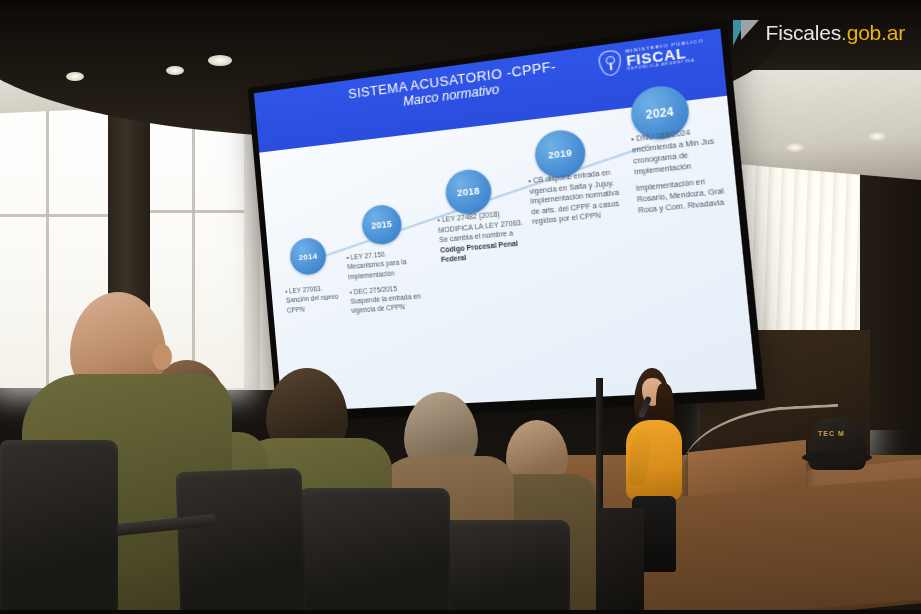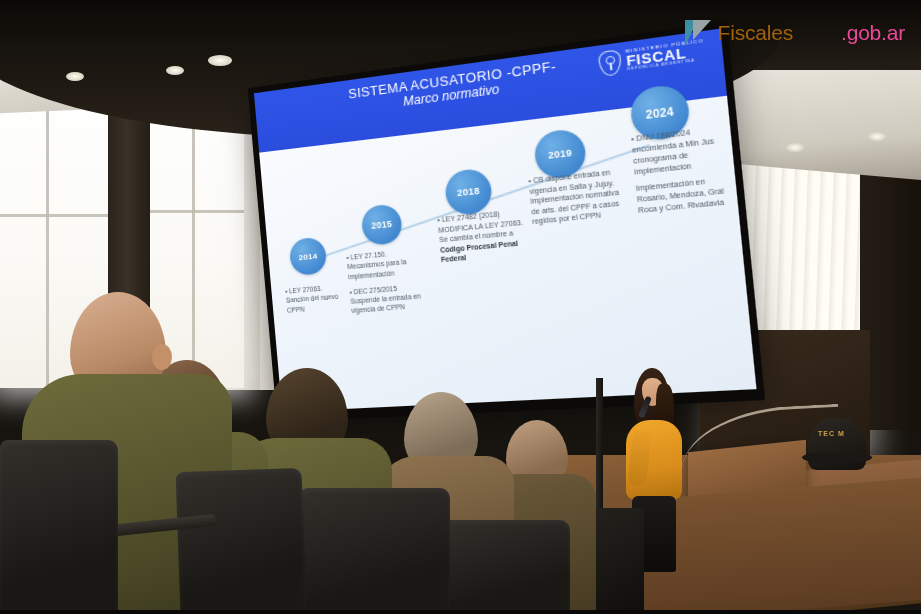--- a/index.html
+++ b/index.html
@@ -319,22 +319,22 @@
   .wm-mark{width:26px;height:26px;position:relative;}
   .wm-mark .t1{
     position:absolute;left:0;top:0;width:0;height:0;
     border-left:13px solid #3d8fa3;border-bottom:26px solid transparent;
   }
   .wm-mark .t2{
     position:absolute;left:8px;top:0;width:0;height:0;
     border-left:18px solid #9aa3a6;border-bottom:20px solid transparent;
   }
   .wm-txt{font-size:21px;letter-spacing:-.2px;}
-  .wm-txt .w1{color:#a16207;}
-  .wm-txt .w2{color:#ec4899;margin-left:48px;}
+  .wm-txt .w1{color:#e5e5e5;}
+  .wm-txt .w2{color:#eab308;}
 
   .caption-bar{
     position:absolute;left:0;bottom:0;width:921px;height:4px;
     background:#0a0806;
   }
 </style>
 </head>
 <body>
 
 <div id="scene">

